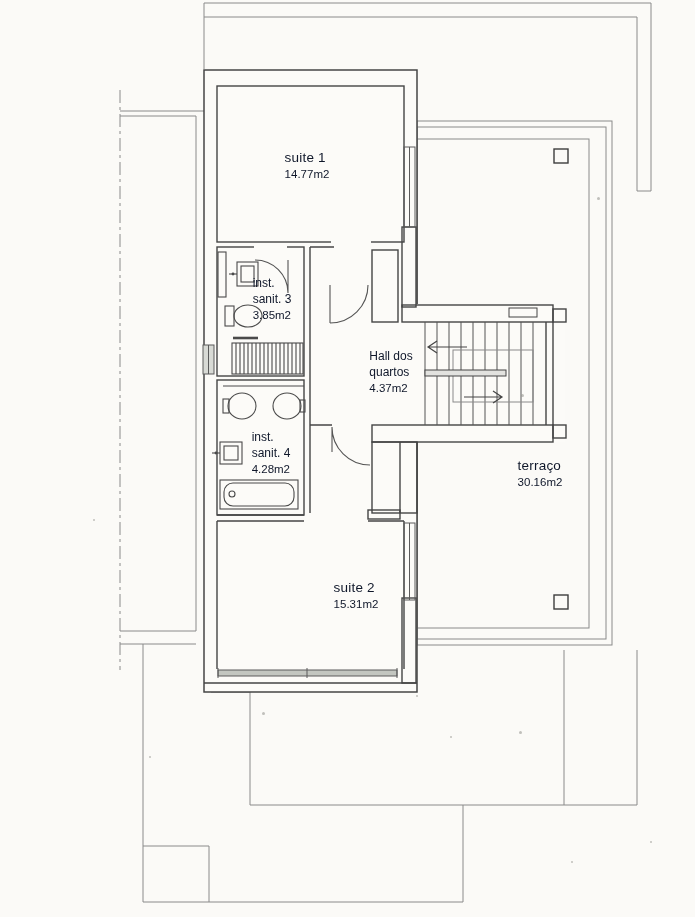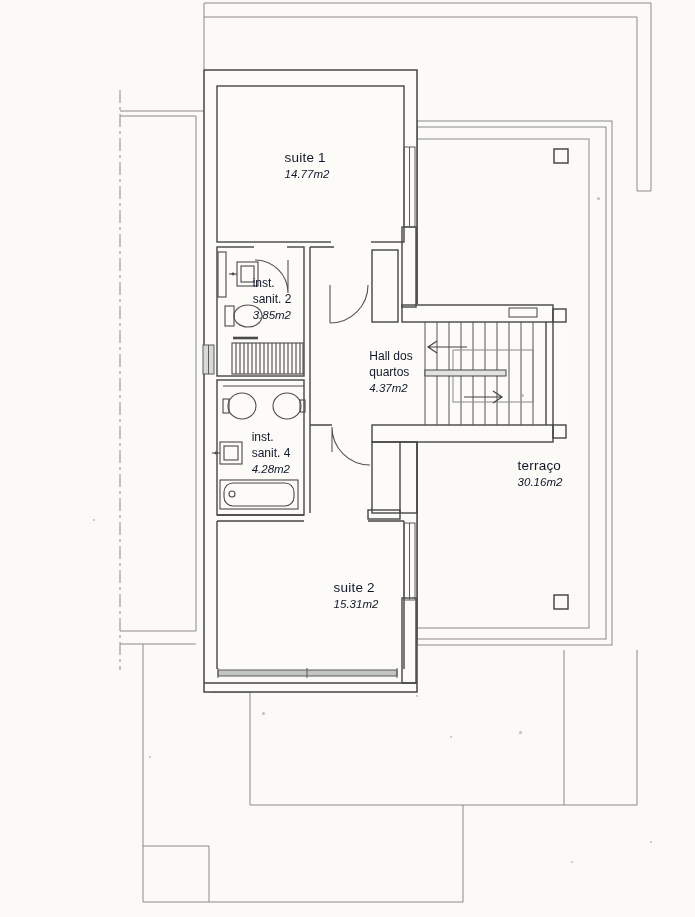--- a/index.html
+++ b/index.html
@@ -8,21 +8,21 @@
     background:#fbfaf7;overflow:hidden;
     font-family:"Liberation Sans", sans-serif;
   }
   .plan-svg{position:absolute;left:0;top:0;}
   .lbl{
     position:absolute;transform:translateX(-50%);
     text-align:left;color:#0f172a;line-height:1.32;white-space:nowrap;
   }
   .rname{font-size:13.5px;letter-spacing:.2px;}
   .rsub{font-size:12px;}
-  .rarea{font-size:11.5px;font-style:italic;}
+  .rarea{font-size:11.5px;}
   .speck{position:absolute;background:#8f8f8b;border-radius:50%;opacity:.55;}
 </style>
 </head>
 <body>
 
 <div class="page">
 
   <svg class="plan-svg" width="695" height="917" viewBox="0 0 695 917">
 
     <g stroke="#8a8a8a" stroke-width="1" fill="none">
@@ -147,21 +147,21 @@
     </g>
   </svg>
 
   <div class="lbl" style="left:307px;top:149px;">
     <div class="rname">suite 1</div>
     <div class="rarea">14.77m2</div>
   </div>
 
   <div class="lbl" style="left:272px;top:276px;">
     <div class="rsub">inst.</div>
-    <div class="rsub">sanit. 2</div>
+    <div class="rsub">sanit. 3</div>
     <div class="rarea">3.85m2</div>
   </div>
 
   <div class="lbl" style="left:391px;top:349px;">
     <div class="rsub">Hall dos</div>
     <div class="rsub">quartos</div>
     <div class="rarea">4.37m2</div>
   </div>
 
   <div class="lbl" style="left:271px;top:430px;">

